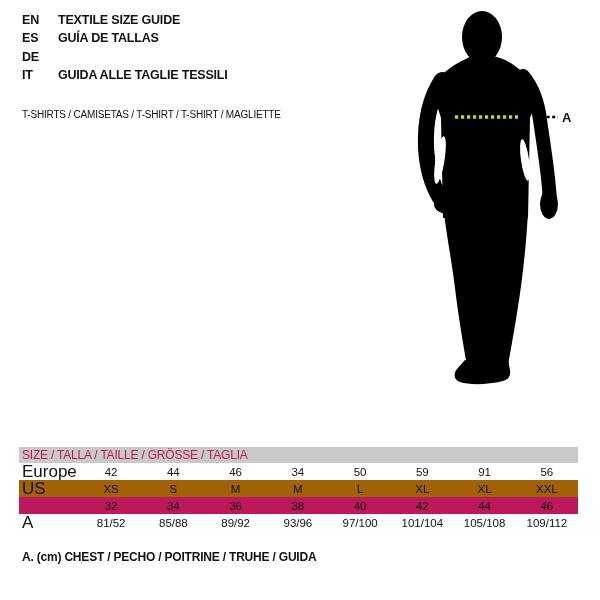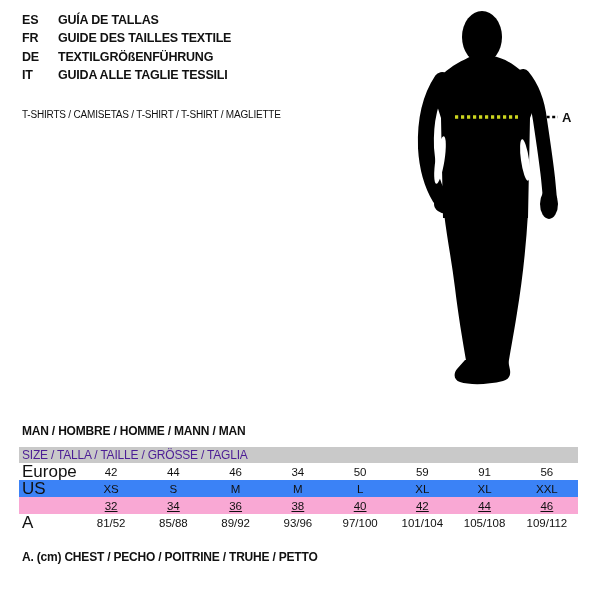--- a/index.html
+++ b/index.html
@@ -13,44 +13,43 @@
   .lang-code { width:36px; flex:none; }
   
   .product-lines { position:absolute; top:105px; left:22px; font-weight:normal; font-size:10px; line-height:20px; letter-spacing:-0.2px; }
   
   .figure-wrap { position:absolute; left:415px; top:8px; width:160px; height:390px; }
   .figure-wrap svg { display:block; }
   
   .man-heading { position:absolute; top:424px; left:22px; font-weight:bold; font-size:12px; letter-spacing:-0.2px; }
   
   .size-table { position:absolute; top:447px; left:19px; width:559px; font-size:11.5px; }
-  .thead { height:16px; display:flex; align-items:center; padding-left:3px; font-size:12px; color:#4c1d95; letter-spacing:-0.2px; }
+  .thead { height:16px; display:flex; align-items:center; padding-left:3px; font-size:12px; color:#be185d; letter-spacing:-0.2px; }
   .trow { display:flex; height:17px; align-items:center; }
   .tlabel { width:58px; flex:none; padding-left:3px; font-size:17px; }
   .tcell { flex:1; text-align:center; }
   
   .footnote { position:absolute; top:550px; left:22px; font-weight:bold; font-size:12px; letter-spacing:-0.2px; }
 </style>
 </head>
 <body>
 
 <div class="canvas">
 
   <div class="lang-list">
     <div class="lang-row">
+      <span class="lang-code">EN</span>
+      <span class="lang-label">TEXTILE SIZE GUIDE</span>
+    </div>
+    <div class="lang-row">
       <span class="lang-code">ES</span>
       <span class="lang-label">GUÍA DE TALLAS</span>
     </div>
     <div class="lang-row">
-      <span class="lang-code">FR</span>
-      <span class="lang-label">GUIDE DES TAILLES TEXTILE</span>
-    </div>
-    <div class="lang-row">
       <span class="lang-code">DE</span>
-      <span class="lang-label">TEXTILGRÖßENFÜHRUNG</span>
     </div>
     <div class="lang-row">
       <span class="lang-code">IT</span>
       <span class="lang-label">GUIDA ALLE TAGLIE TESSILI</span>
     </div>
   </div>
 
   <div class="product-lines">
     <div>T-SHIRTS / CAMISETAS / T-SHIRT / T-SHIRT / MAGLIETTE</div>
   </div>
@@ -73,50 +72,49 @@
       <g fill="#ffffff">
         <ellipse cx="25" cy="152" rx="4.5" ry="24" transform="rotate(9 25 152)"></ellipse>
         <ellipse cx="110" cy="152" rx="4" ry="21" transform="rotate(-8 110 152)"></ellipse>
       </g>
       <line x1="40" y1="109" x2="103" y2="109" stroke-width="3.5" stroke-dasharray="3.2 2.8" stroke="#cdd61f"></line>
       <line x1="126" y1="109" x2="143" y2="109" stroke-width="2.5" stroke-dasharray="3 2.6" stroke="#000000"></line>
       <text x="147" y="114" font-size="13" font-weight="bold" fill="#111">A</text>
     </svg>
   </div>
 
-  <div class="man-heading">MAN / HOMBRE / HOMME / MANN / MAN</div>
 
   <div class="size-table">
     <div class="thead" style="background-color: rgb(201, 201, 201);">SIZE / TALLA / TAILLE / GRÖSSE / TAGLIA</div>
 
     <div class="trow">
       <div class="tlabel">Europe</div>
       <div class="tcell">42</div>
       <div class="tcell">44</div>
       <div class="tcell">46</div>
       <div class="tcell">34</div>
       <div class="tcell">50</div>
       <div class="tcell">59</div>
       <div class="tcell">91</div>
       <div class="tcell">56</div>
     </div>
 
-    <div class="trow" style="background-color: #3b82f6; justify-content: flex-end;">
+    <div class="trow" style="background-color: #a16207; justify-content: flex-end;">
       <div class="tlabel">US</div>
       <div class="tcell">XS</div>
       <div class="tcell">S</div>
       <div class="tcell">M</div>
       <div class="tcell">M</div>
       <div class="tcell">L</div>
       <div class="tcell">XL</div>
       <div class="tcell">XL</div>
       <div class="tcell">XXL</div>
     </div>
 
-    <div class="trow" style="background-color: #f9a8d4; text-decoration: underline;">
+    <div class="trow" style="background-color: #be185d;">
       <div class="tlabel"></div>
       <div class="tcell">32</div>
       <div class="tcell">34</div>
       <div class="tcell">36</div>
       <div class="tcell">38</div>
       <div class="tcell">40</div>
       <div class="tcell">42</div>
       <div class="tcell">44</div>
       <div class="tcell">46</div>
     </div>
@@ -127,15 +125,15 @@
       <div class="tcell">85/88</div>
       <div class="tcell">89/92</div>
       <div class="tcell">93/96</div>
       <div class="tcell">97/100</div>
       <div class="tcell">101/104</div>
       <div class="tcell">105/108</div>
       <div class="tcell">109/112</div>
     </div>
   </div>
 
-  <div class="footnote">A. (cm) CHEST / PECHO / POITRINE / TRUHE / PETTO</div>
+  <div class="footnote">A. (cm) CHEST / PECHO / POITRINE / TRUHE / GUIDA</div>
 
 </div>
 
 </body></html>

